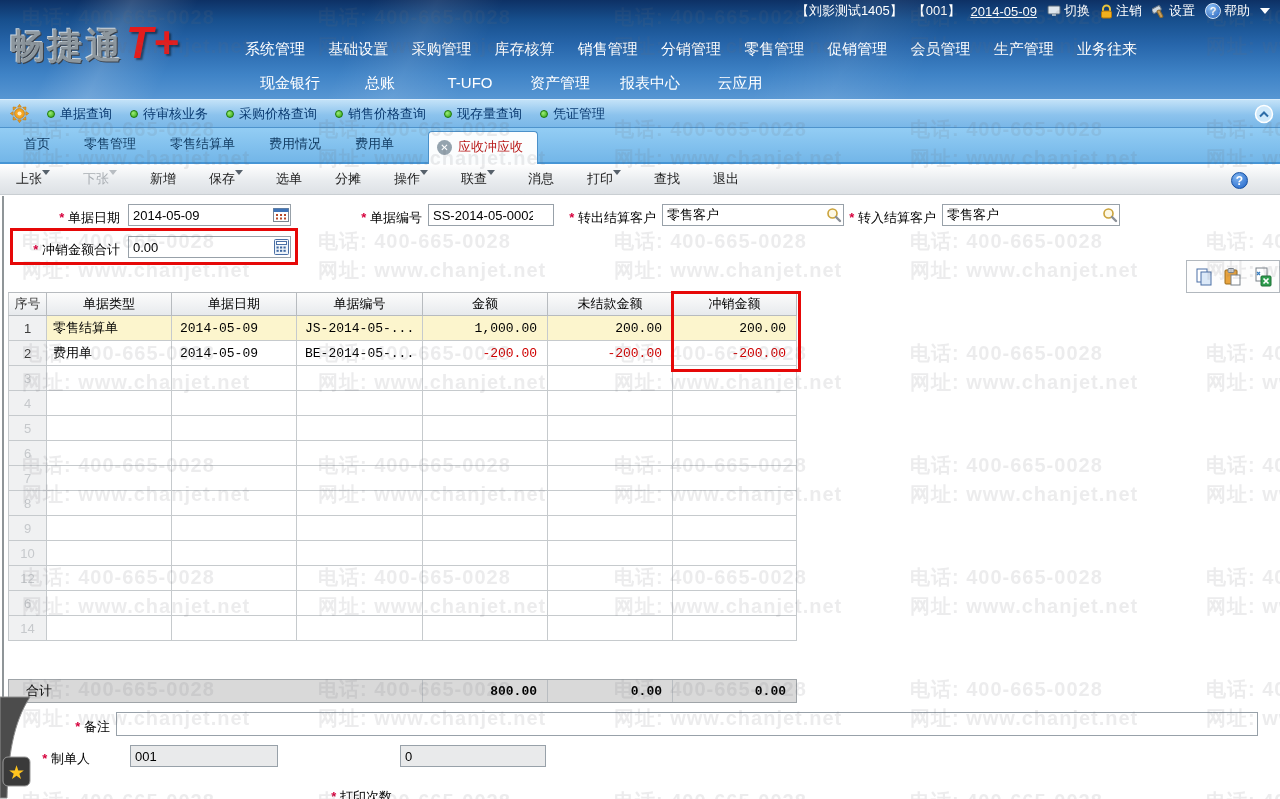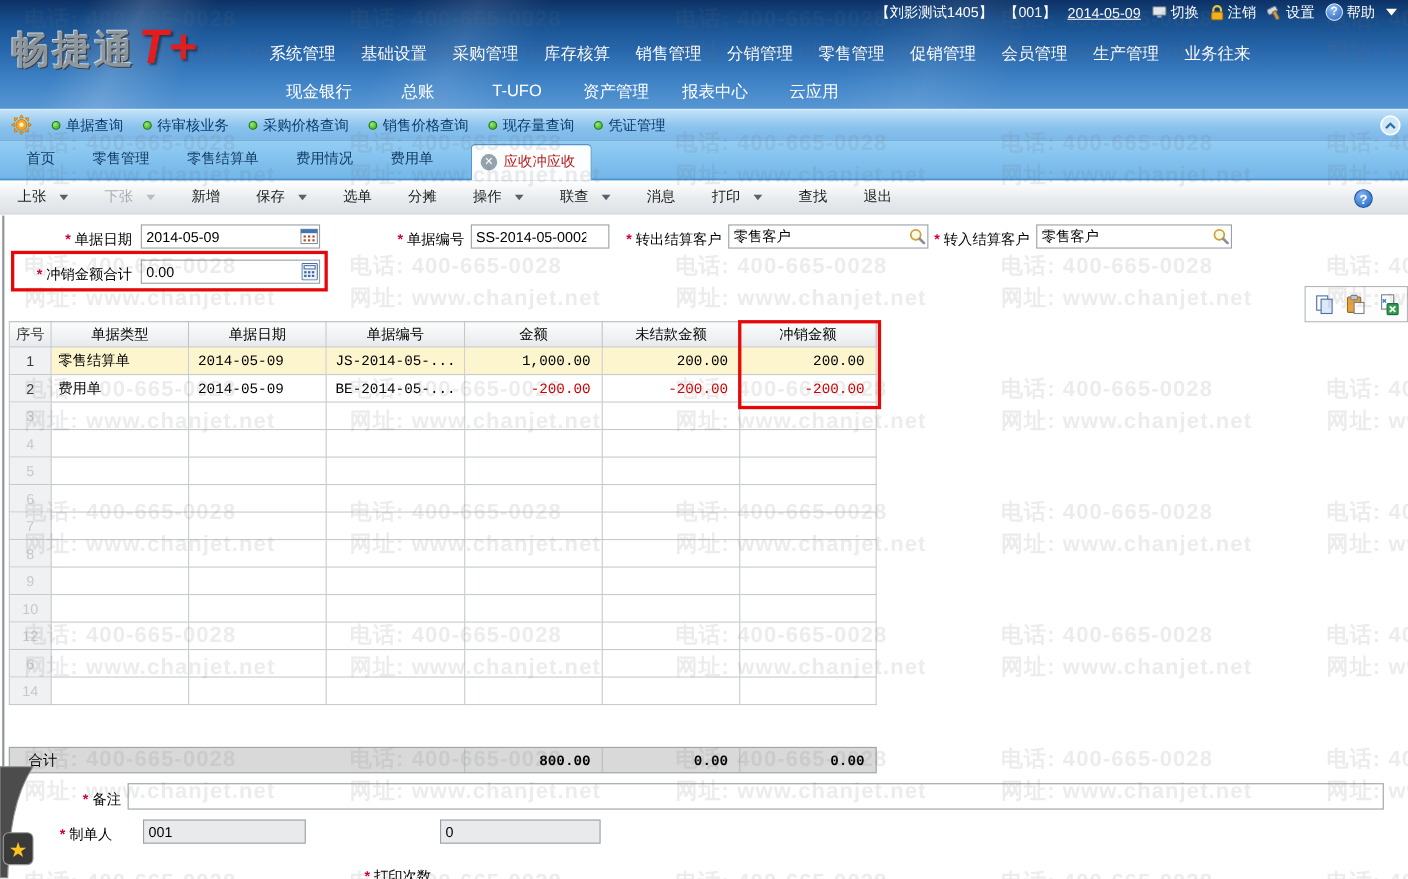--- a/index.html
+++ b/index.html
@@ -43,21 +43,21 @@
   #activetab{display:flex;align-items:center;gap:6px;background:#fbfdfe;border:1px solid #4a90c9;border-bottom:none;
     border-radius:4px 4px 0 0;padding:6px 14px 8px 8px;position:relative;z-index:5;margin-bottom:-2px;color:#b91c1c;cursor:pointer}
   .tabclose{width:15px;height:15px;border-radius:50%;background:#94a3ae;color:#fff;font-size:10px;line-height:15px;
     text-align:center;font-weight:bold;cursor:pointer}
   .tabclose::before{content:"\2715"}
 
   
   #toolbar{position:absolute;top:162px;left:0;width:1280px;height:33px;
     background:linear-gradient(#ffffff,#e9ecef 55%,#dde1e5);border-top:2px solid #4695d5;border-bottom:1px solid #c9ced2;
     display:flex;align-items:center;padding-left:16px;gap:33px}
-  .tbtn{display:flex;align-items:center;gap:12px;color:#1c1c1c;cursor:pointer;white-space:nowrap}
+  .tbtn{display:flex;align-items:flex-start;gap:0;color:#1c1c1c;cursor:pointer;white-space:nowrap}
   .tbtn.disabled{color:#a8adb2}
   .dd{width:0;height:0;border-left:4px solid transparent;border-right:4px solid transparent;border-top:5px solid #57616b}
   .tbtn.disabled .dd{border-top-color:#b8bdc2}
   #toolbar-help{position:absolute;right:32px;top:8px;width:17px;height:17px;border-radius:50%;
     background:radial-gradient(circle at 35% 30%,#7fb4f0,#1f63c8);color:#fff;font-weight:bold;font-size:12px;
     text-align:center;line-height:16px;border:1px solid #1650a0;cursor:pointer}
 
   
   #leftedge{position:absolute;left:2px;top:196px;width:2px;height:600px;background:#8f9598}
 
@@ -504,21 +504,21 @@
   <div class="tnum tw1">800.00</div>
   <div class="tnum tw2">0.00</div>
   <div class="tnum tw3">0.00</div>
 </div>
 
 <div class="flabel" style="left:60px;top:718px;width:50px">备注</div>
 <div class="inpwrap" style="left:116px;top:712px;width:1142px;height:24px">
   <input style="padding-right: 4px;" value="">
 </div>
 
-<div class="flabel" style="left:32px;top:750px;width:70px">制单人</div>
+<div class="flabel" style="left:20px;top:750px;width:70px">制单人</div>
 <div class="inpwrap" style="left:130px;top:745px;width:148px">
   <input class="gray-inp" style="padding-right: 4px;" value="001">
 </div>
 
 <div class="flabel" style="left:300px;top:788px;width:92px">打印次数</div>
 <div class="inpwrap" style="left:400px;top:745px;width:146px">
   <input class="gray-inp" style="padding-right: 4px;" value="0">
 </div>
 
 <div id="starflap">

